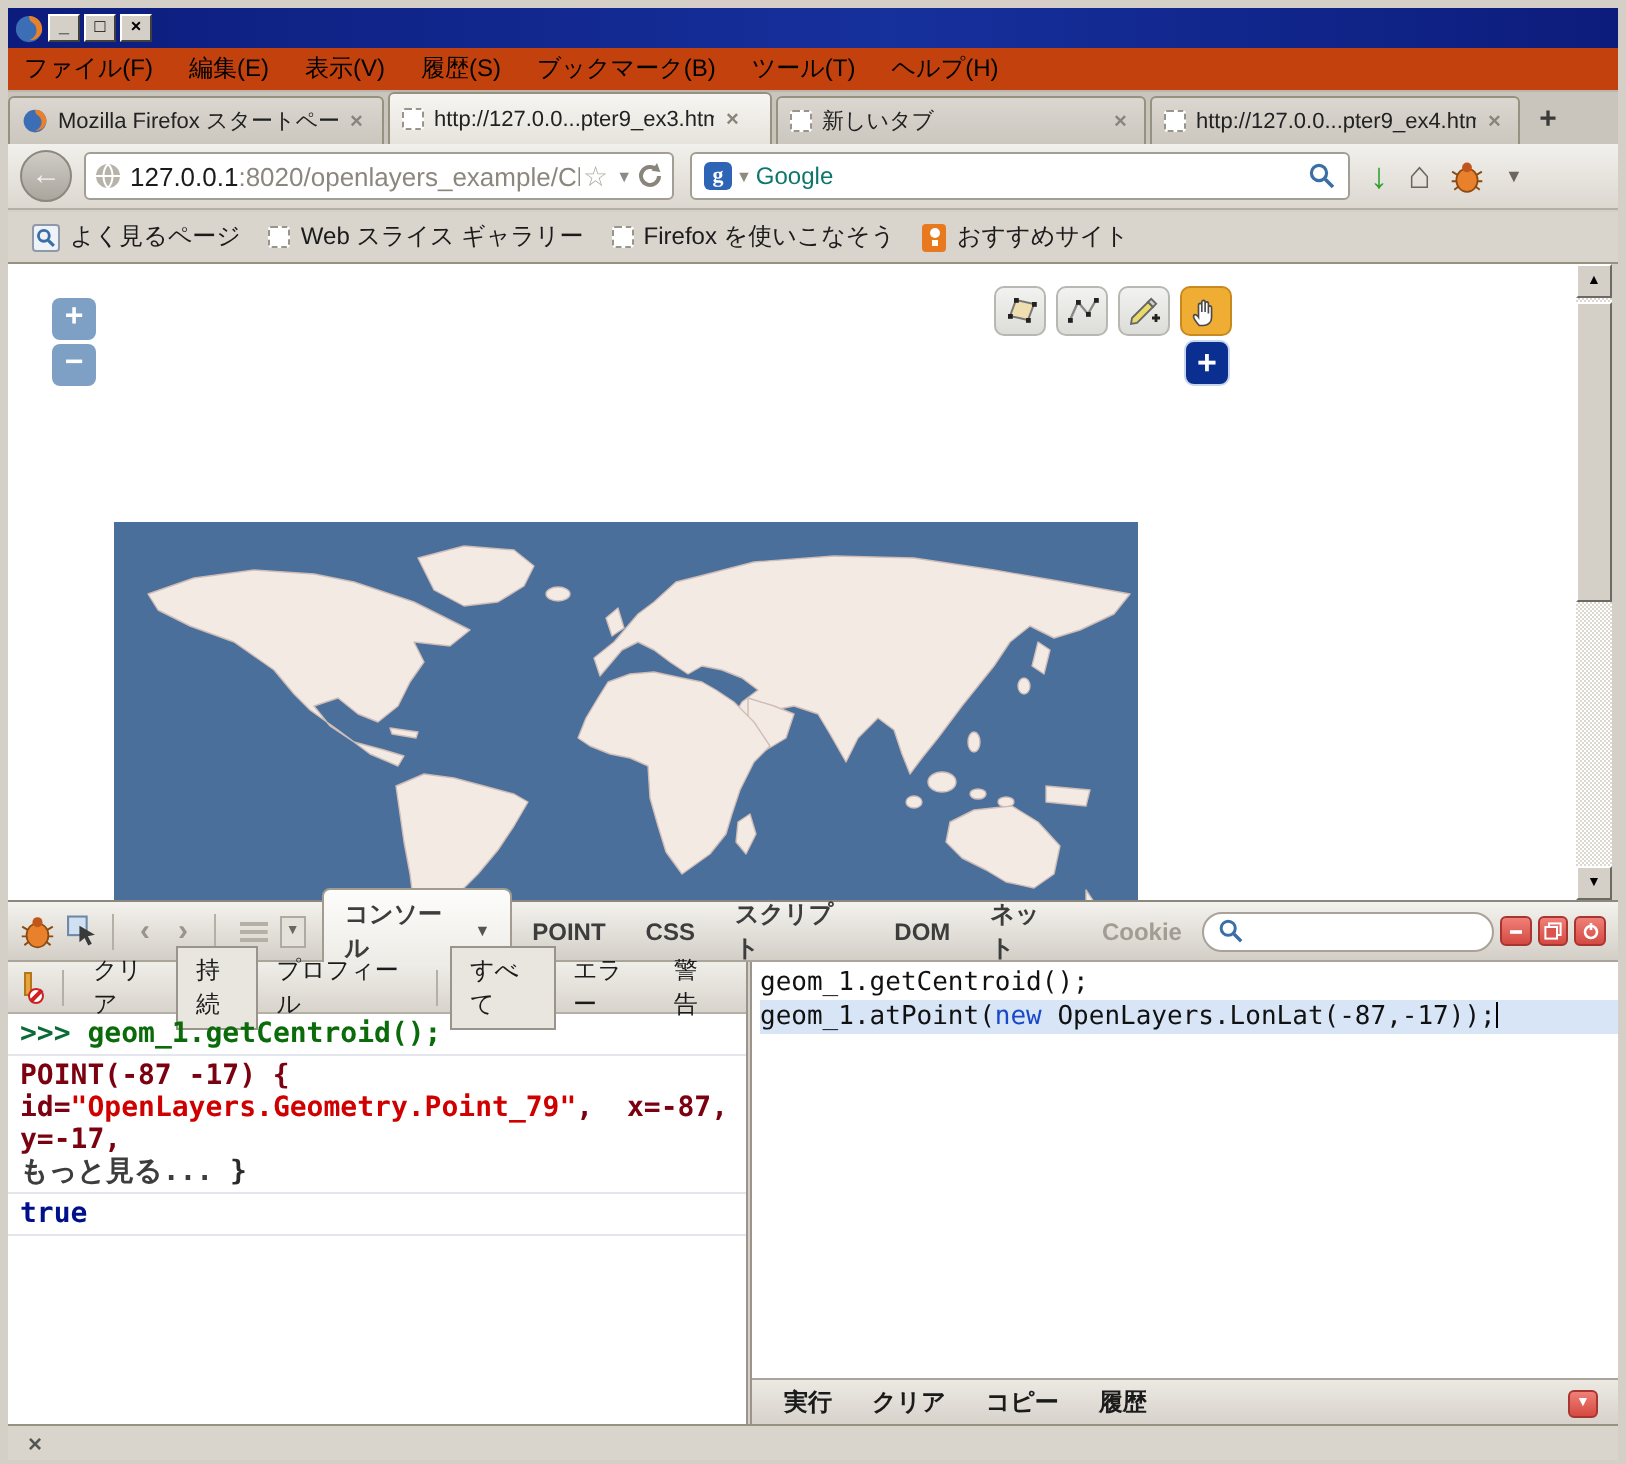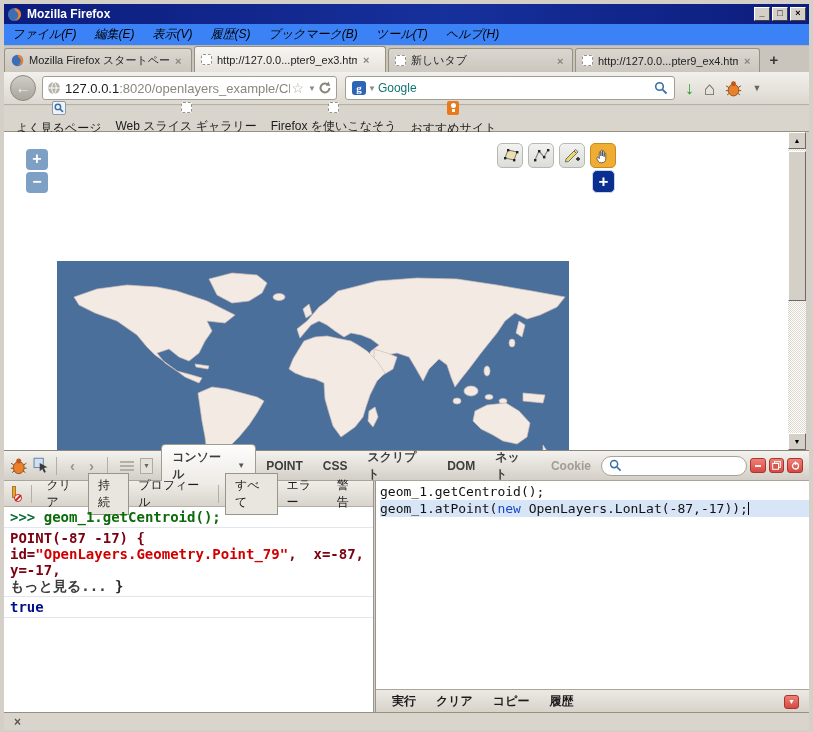--- a/index.html
+++ b/index.html
@@ -7,23 +7,23 @@
   .window { position:relative; width:813px; height:732px; background:#d4d0c8; border:2px solid #d4d0c8; outline:1px solid #6e6a63; overflow:hidden; }
 
   
   .titlebar { position:absolute; left:2px; top:2px; width:805px; height:20px;
     background:linear-gradient(90deg,#0c1c7c,#16309c 55%,#0c1c7c); display:flex; align-items:center; padding:0 3px; }
   .titlebar .title { color:#fff; font-weight:bold; font-size:12px; margin-left:5px; flex:1; }
   .winbtn { width:16px; height:14px; margin-left:2px; background:#d4d0c8; border:1px solid; border-color:#fff #404040 #404040 #fff;
     font-size:9px; line-height:11px; text-align:center; color:#000; font-weight:bold; }
 
   
-  .menubar { position:absolute; left:2px; top:22px; width:805px; height:22px; background:#3b82f6;
+  .menubar { position:absolute; left:2px; top:22px; width:805px; height:22px; background:#c2410c;
     display:flex; align-items:center; gap:18px; padding-left:8px; font-size:12px; color:#000;
-    border-bottom:1px solid #bab6ae;font-style:italic; }
+    border-bottom:1px solid #bab6ae; }
   .menu-item { cursor:default; }
 
   
   .tabbar { position:absolute; left:2px; top:44px; width:805px; height:26px; background:#c9c5bd; display:flex; align-items:flex-end; }
   .tab { height:24px; display:flex; align-items:center; gap:5px; padding:0 6px; font-size:11px; color:#222;
     background:linear-gradient(#dbd7d0,#cbc7bf); border:1px solid #97917f; border-bottom:none; border-radius:3px 3px 0 0; margin-right:2px; }
   .tab.active { background:linear-gradient(#f7f5f1,#e6e3dc); height:26px; }
   .tab .label { max-width:140px; overflow:hidden; white-space:nowrap; }
   .tab .close { color:#8a857c; font-size:11px; font-weight:bold; padding:0 1px; }
   .dashed-ico { width:11px; height:11px; border:1px dashed #9a958c; border-radius:2px; background:#fff; flex:none; }
@@ -47,21 +47,21 @@
   .gico { width:14px; height:14px; background:#2d64b5; color:#fff; border-radius:3px; font-size:11px; font-weight:bold;
     text-align:center; line-height:14px; flex:none; font-family:"Liberation Serif", serif; }
   .nav-ico { margin-left:10px; flex:none; }
   .dl-arrow { color:#2ea02e; font-size:18px; font-weight:bold; line-height:18px; }
   .home-ico { color:#6b6760; font-size:19px; line-height:19px; }
   .nav-caret { color:#6b6760; font-size:9px; }
 
   
   .bookmarksbar { position:absolute; left:2px; top:104px; width:805px; height:26px; background:#d9d5cd;
     border-bottom:1px solid #97917f; display:flex; align-items:center; gap:6px; padding-left:8px; font-size:12px; color:#1b1b1b; }
-  .bm { display:flex; align-items:center; gap:5px; padding:0 4px;flex-direction:column; }
+  .bm { display:flex; align-items:center; gap:5px; padding:0 4px; }
   .bm-magico { width:14px; height:14px; border:1px solid #8f99a8; background:#eef3fa; border-radius:2px; display:flex; align-items:center; justify-content:center; }
   .bm-fire { width:12px; height:14px; background:#e8791e; border-radius:2px; position:relative; }
   .bm-fire::after { content:""; position:absolute; left:3.5px; top:2.5px; width:5px; height:5px; background:#fff; border-radius:50%; }
   .bm-fire::before { content:""; position:absolute; left:4.5px; top:8px; width:3px; height:3px; background:#ffe; }
 
   
   .content { position:absolute; left:2px; top:130px; width:784px; height:318px; background:#fff; overflow:hidden; }
   .worldmap { position:absolute; left:53px; top:129px; width:512px; height:256px; }
   .zoomctl { position:absolute; left:22px; top:17px; width:22px; }
   .zoombtn { width:22px; height:21px; background:#7da0c4; color:#fff; font-size:16px; font-weight:bold; text-align:center;
@@ -140,21 +140,20 @@
 </head>
 <body>
 
 <div class="window">
 
   <div class="titlebar">
     <svg class="ffico" width="15" height="15" viewBox="0 0 16 16">
         <circle cx="8" cy="8" r="7" fill="#3b6eb5"></circle>
         <path d="M8 1a7 7 0 0 1 6.8 8.6c-1.2 3-4 4.8-7 4.3 2.4-.6 4-2.5 4.2-4.9.2-2-.8-3.6-2.4-4.6-1-.7-1.6-1.9-1.6-3.4z" fill="#e8802c"></path>
       </svg>
-    <span class="title">Mozilla Firefox</span>
     <div class="winbtn">_</div>
     <div class="winbtn">□</div>
     <div class="winbtn">×</div>
   </div>
 
   <div class="menubar">
     <span class="menu-item">ファイル(F)</span>
     <span class="menu-item">編集(E)</span>
     <span class="menu-item">表示(V)</span>
     <span class="menu-item">履歴(S)</span>

